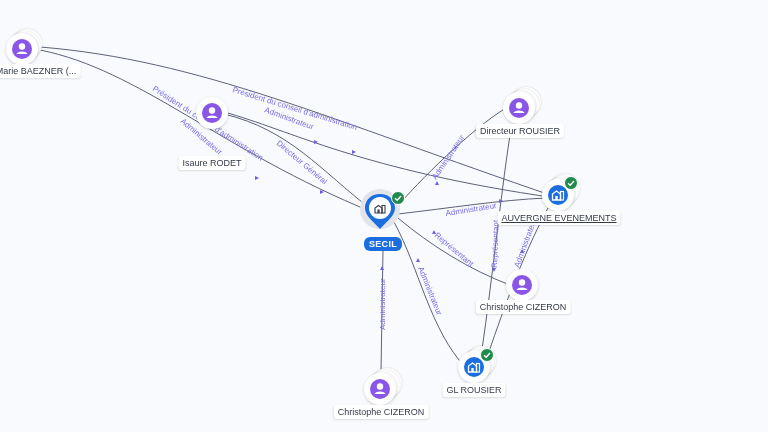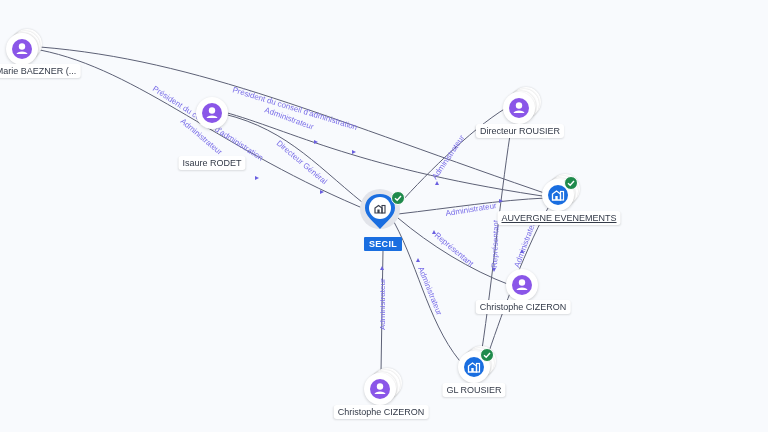--- a/index.html
+++ b/index.html
@@ -27,21 +27,21 @@
       padding: 2px 4px; border-radius: 3px;
       box-shadow: 0 1px 2px rgba(0,0,0,0.12);
       transform: translateX(-50%);
     }
     .center-wrap { position: absolute; left: 383px; top: 212px; transform: translate(-50%, -50%); width: 40px; height: 40px; }
     .halo { position: absolute; left: -3px; top: -3px; width: 40px; height: 40px; border-radius: 50%; background: #e2e4ea; }
     .pin { position: absolute; left: 0; top: 0; }
     .center-label {
       position: absolute; left: 383px; top: 237px; transform: translateX(-50%);
       background: #1a6ee0; color: #fff; font-size: 9px; font-weight: bold;
-      padding: 2px 5px; border-radius: 1px; letter-spacing: 0.3px;
+      padding: 2px 5px; border-radius: 6px; letter-spacing: 0.3px;
     }
   </style>
 </head>
 <body>
 
 <svg id="graph" viewBox="0 0 768 432">
 
   <path class="edge" d="M40,47 C200,60 330,120 556,197"></path>
   <path class="edge" d="M40,50 C140,70 220,150 372,212"></path>
   <path class="edge" d="M224,112 C290,130 360,170 556,198"></path>

